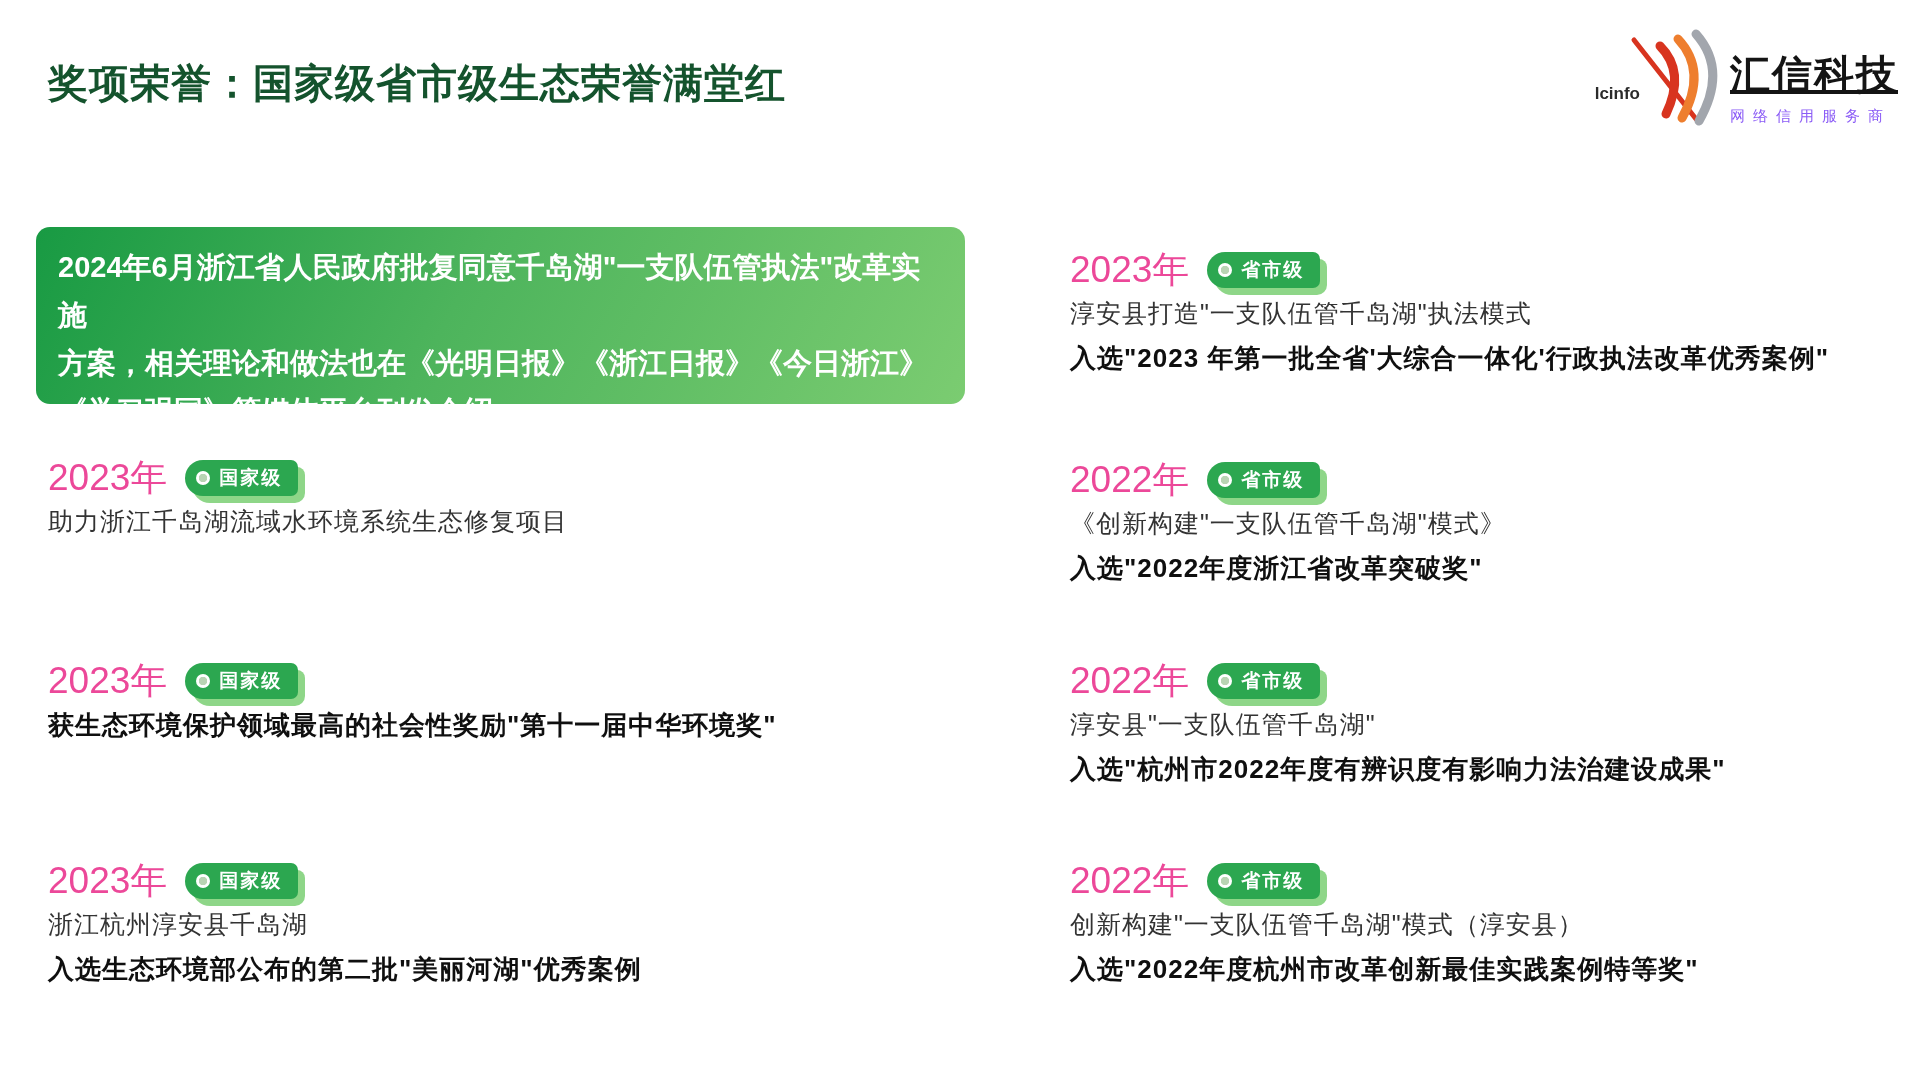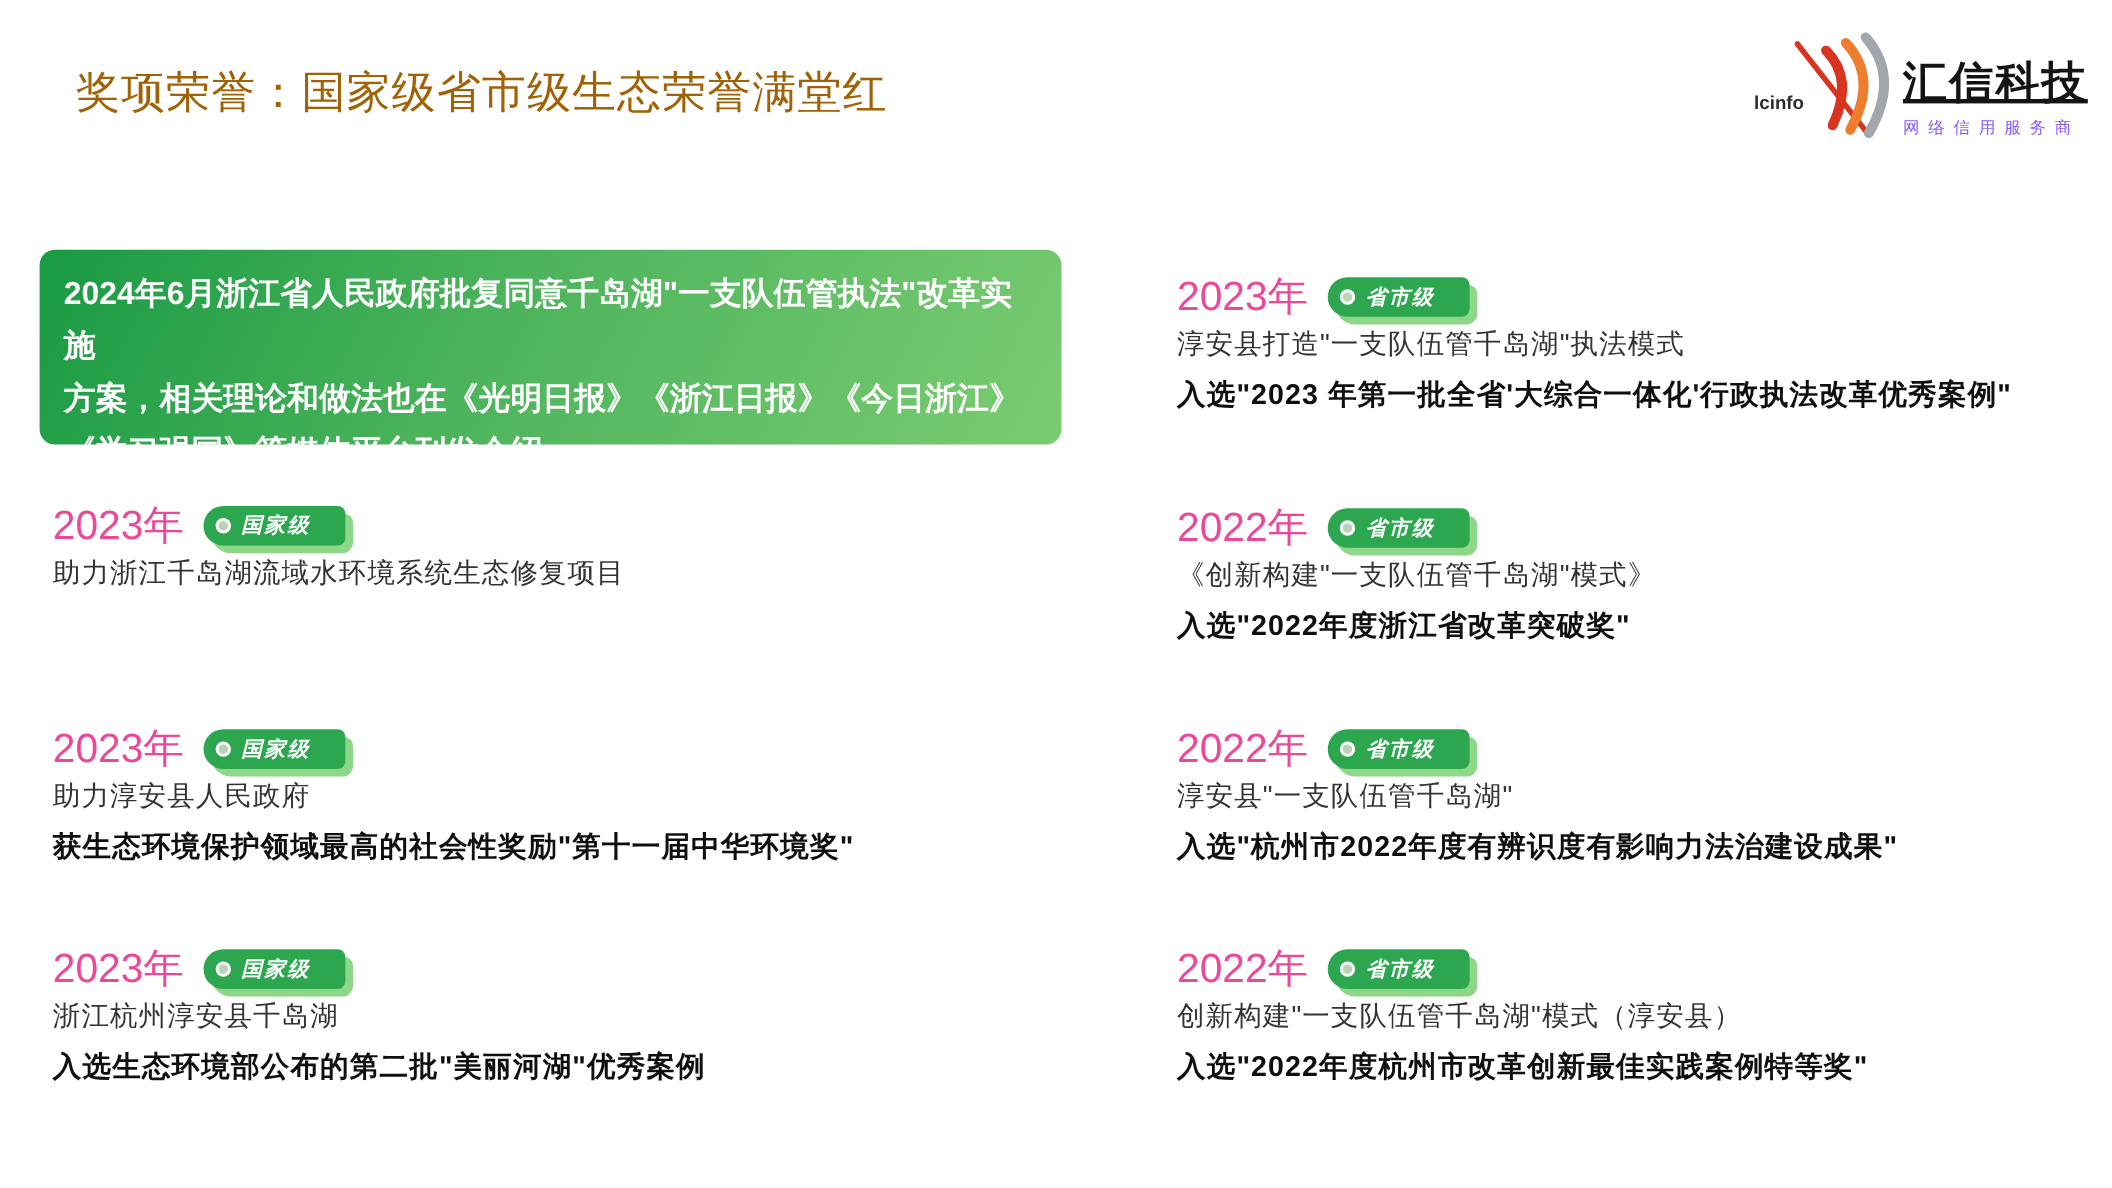--- a/index.html
+++ b/index.html
@@ -7,23 +7,22 @@
   body {
     position:relative;
     background:#ffffff;
     font-family:"Liberation Sans", sans-serif;
     overflow:hidden;
   }
 
   
   .slide-title {
     position:absolute; left:48px; top:56px;
-    font-size:40px; font-weight:400; color:#a16207;
+    font-size:40px; font-weight:700; color:#14532d;
     letter-spacing:1px;
-    margin-left:21px;
   }
   .logo {
     position:absolute; right:22px; top:26px;
     display:flex; align-items:flex-end;
   }
   .logo-lcinfo {
     font-size:17px; font-weight:700; color:#2b2b2b;
     margin-right:-14px; margin-bottom:22px; z-index:2;
   }
   .logo-mark { width:100px; height:100px; flex:0 0 auto; }
@@ -52,26 +51,25 @@
   .badge { position:relative; display:inline-block; }
   .badge::after {
     content:""; position:absolute; left:7px; top:7px;
     width:100%; height:100%;
     background:#8ed688;
     border-radius:18px 8px 10px 18px;
   }
   .badge-main {
     position:relative; z-index:1;
     display:flex; align-items:center; gap:9px;
-    height:36px; padding:0 32px 0 11px;
+    height:36px; padding:0 16px 0 11px;
     background:#2ca750;
     border-radius:18px 7px 7px 18px;
     color:#fff; font-size:19px; font-weight:700;
     letter-spacing:2px;
-    font-style:italic;
   }
   .badge-dot {
     width:14px; height:14px; border-radius:50%;
     background:radial-gradient(circle, #b9d4b4 0 4px, #ffffff 4.5px);
     flex:0 0 auto;
   }
 
   .line1 {
     font-size:25px; color:#333333;
     line-height:34px; margin-bottom:10px;
@@ -158,21 +156,20 @@
 <div class="entry pos-l2">
   <div class="year-row">
     <span class="year">2023年</span>
     <span class="badge">
       <span class="badge-main">
         <span class="badge-dot"></span>
         <span>国家级</span>
       </span>
     </span>
   </div>
-  <div class="line1">助力淳安县人民政府</div>
   <div class="line2">获生态环境保护领域最高的社会性奖励"第十一届中华环境奖"</div>
 </div>
 
 <div class="entry pos-r3">
   <div class="year-row">
     <span class="year">2022年</span>
     <span class="badge">
       <span class="badge-main">
         <span class="badge-dot"></span>
         <span>省市级</span>

